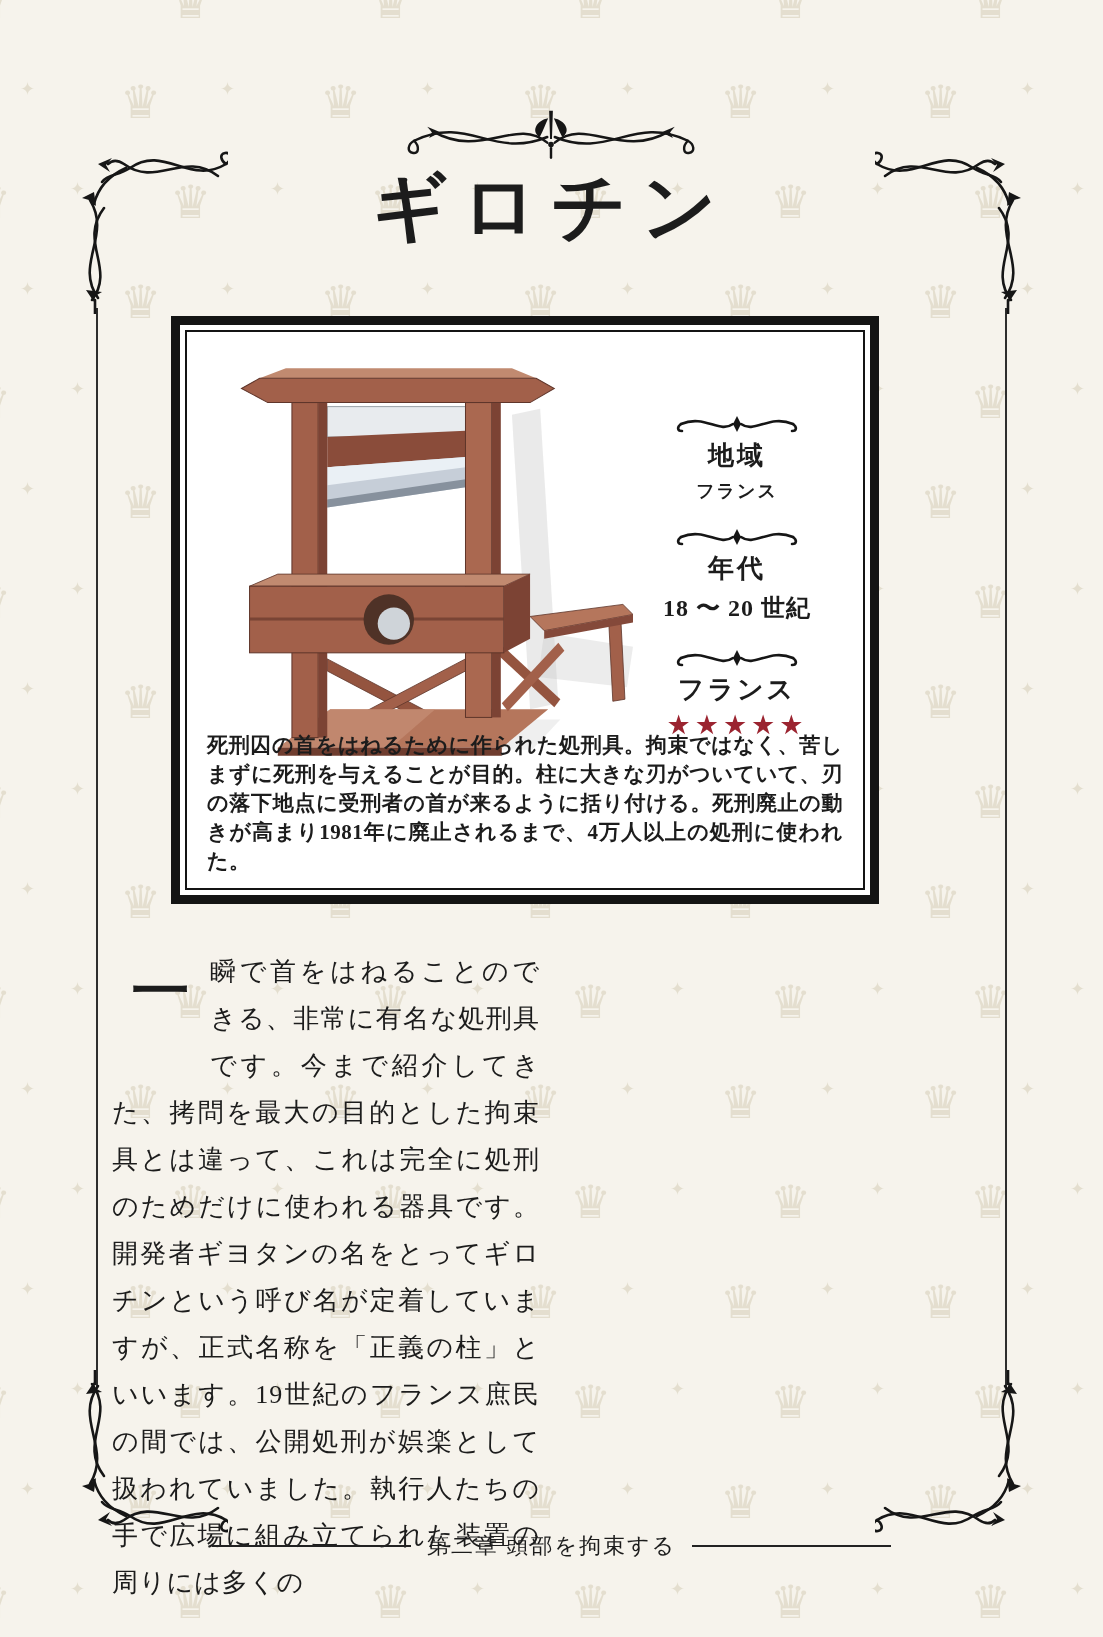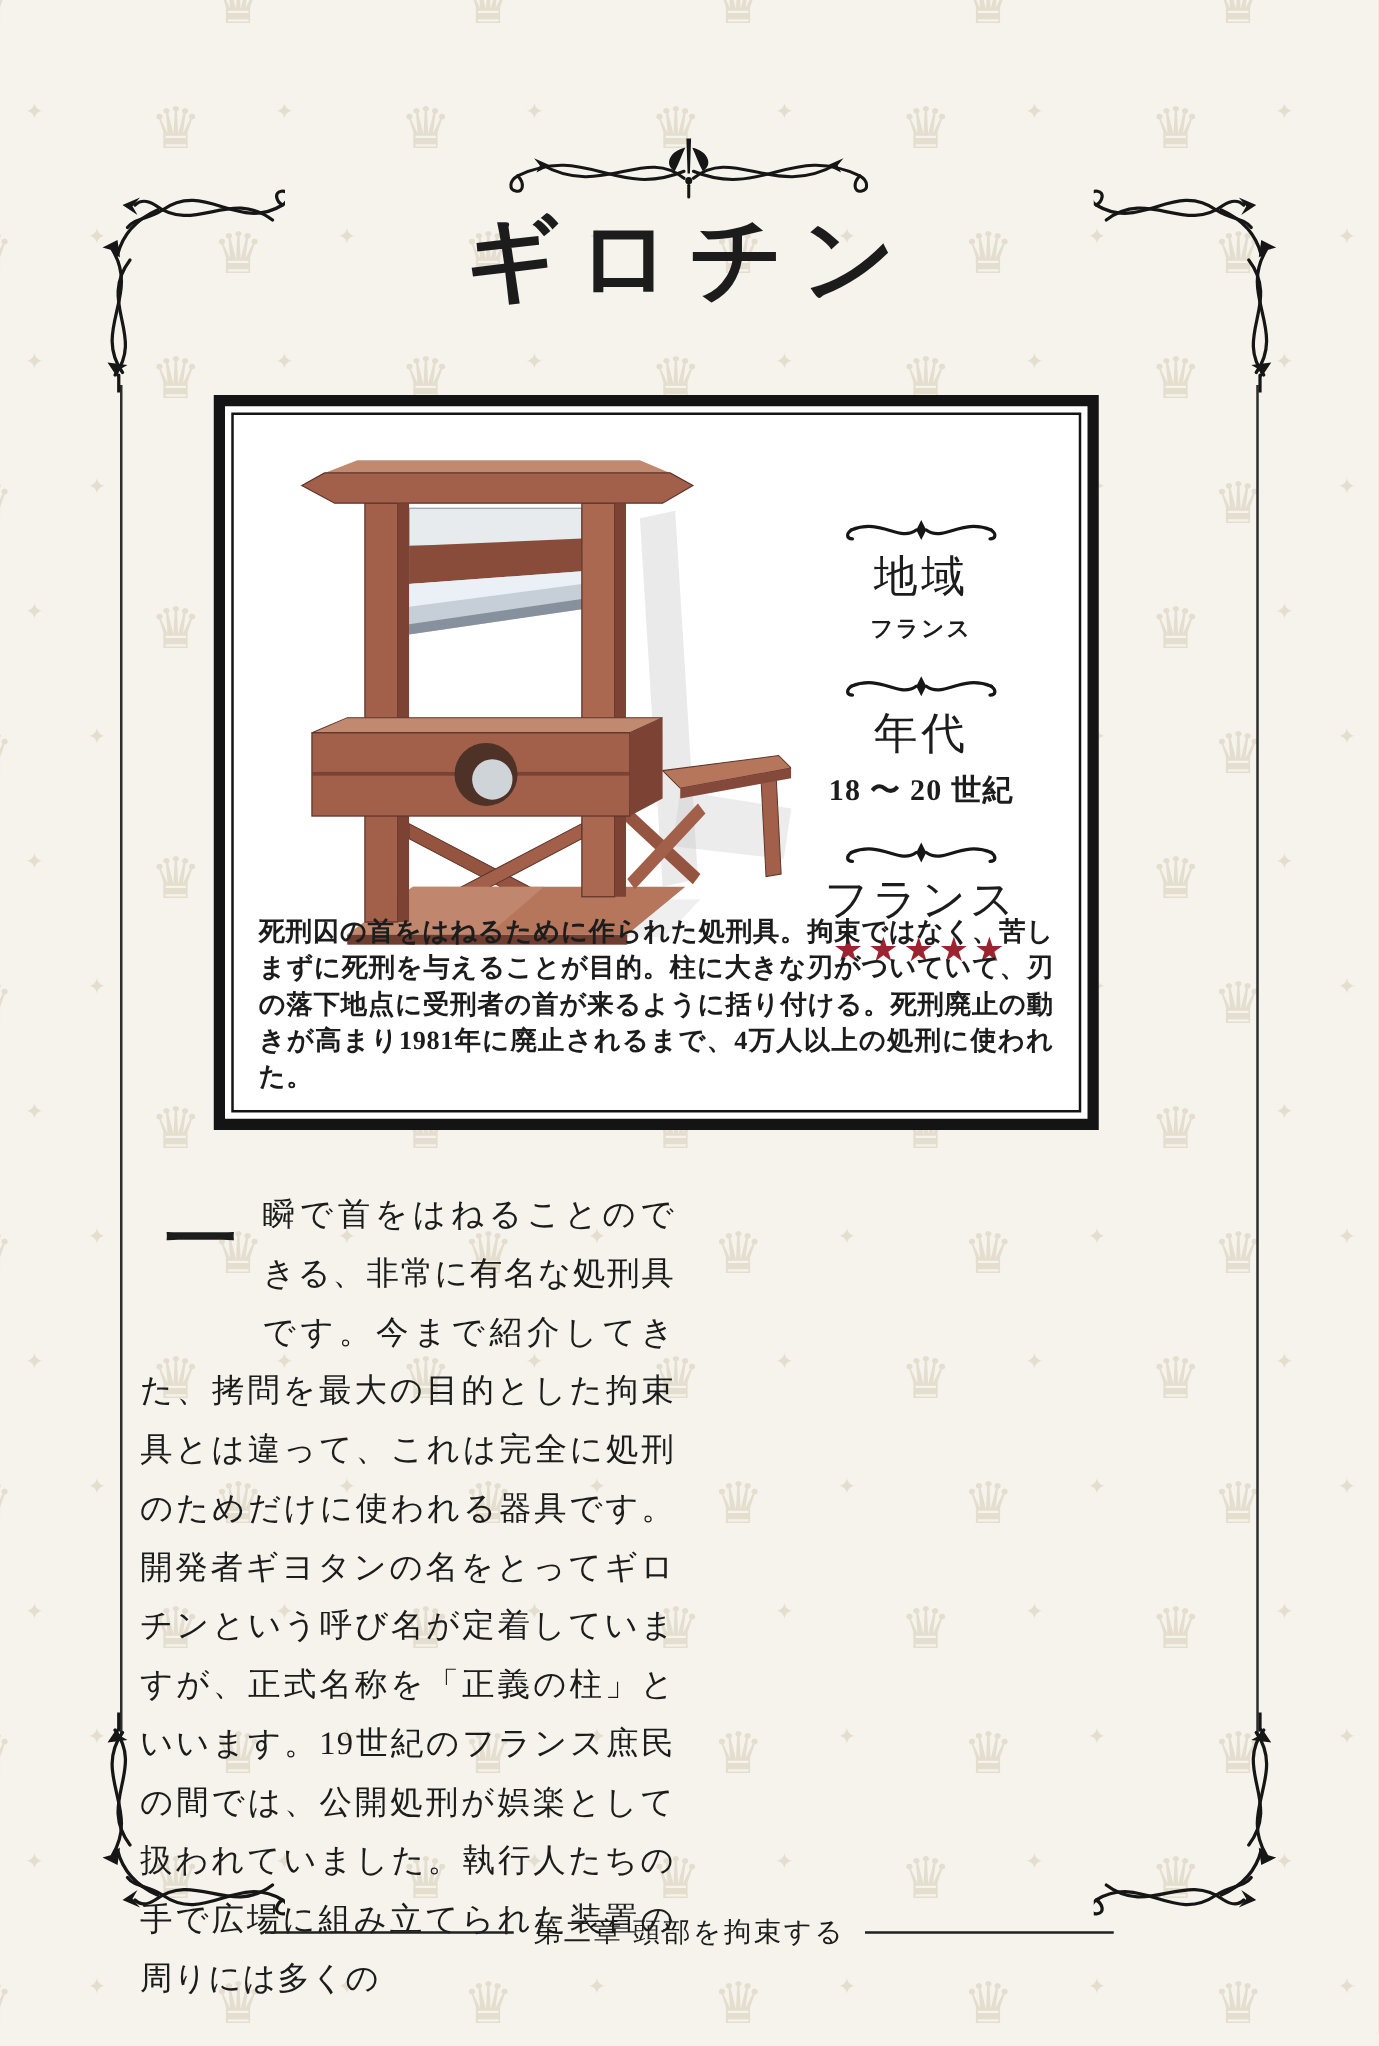--- a/index.html
+++ b/index.html
@@ -36,21 +36,21 @@
   }
   
   #frame-box{
     position:absolute;left:171px;top:316px;width:708px;height:588px;
     background:#ffffff;border:9px solid #141414;box-sizing:border-box;z-index:2;
   }
   #frame-inner{position:absolute;inset:5px;border:2px solid #141414;}
   #guillotine{position:absolute;left:2px;top:12px;width:444px;height:434px;}
   #info-panel{position:absolute;right:14px;top:80px;width:224px;text-align:center;}
   .divider-icon{width:128px;height:24px;display:block;margin:0 auto 2px auto;}
-  .info-label{font-size:35px;font-weight:400;letter-spacing:3px;margin:0 0 6px 0;}
+  .info-label{font-size:26px;font-weight:700;letter-spacing:3px;margin:0 0 6px 0;}
   .info-value{font-size:18px;font-weight:700;letter-spacing:2px;margin:0 0 22px 0;}
   .info-value.era{font-size:24px;letter-spacing:1px;}
   .stars{font-size:27px;letter-spacing:4px;color:#9b2430;margin-top:2px;
          font-family:"DejaVu Sans",sans-serif;}
   #frame-desc{
     position:absolute;left:20px;right:20px;bottom:12px;
     font-size:21px;font-weight:700;line-height:29px;
     text-align:justify;word-break:break-all;letter-spacing:0.5px;
   }
   

